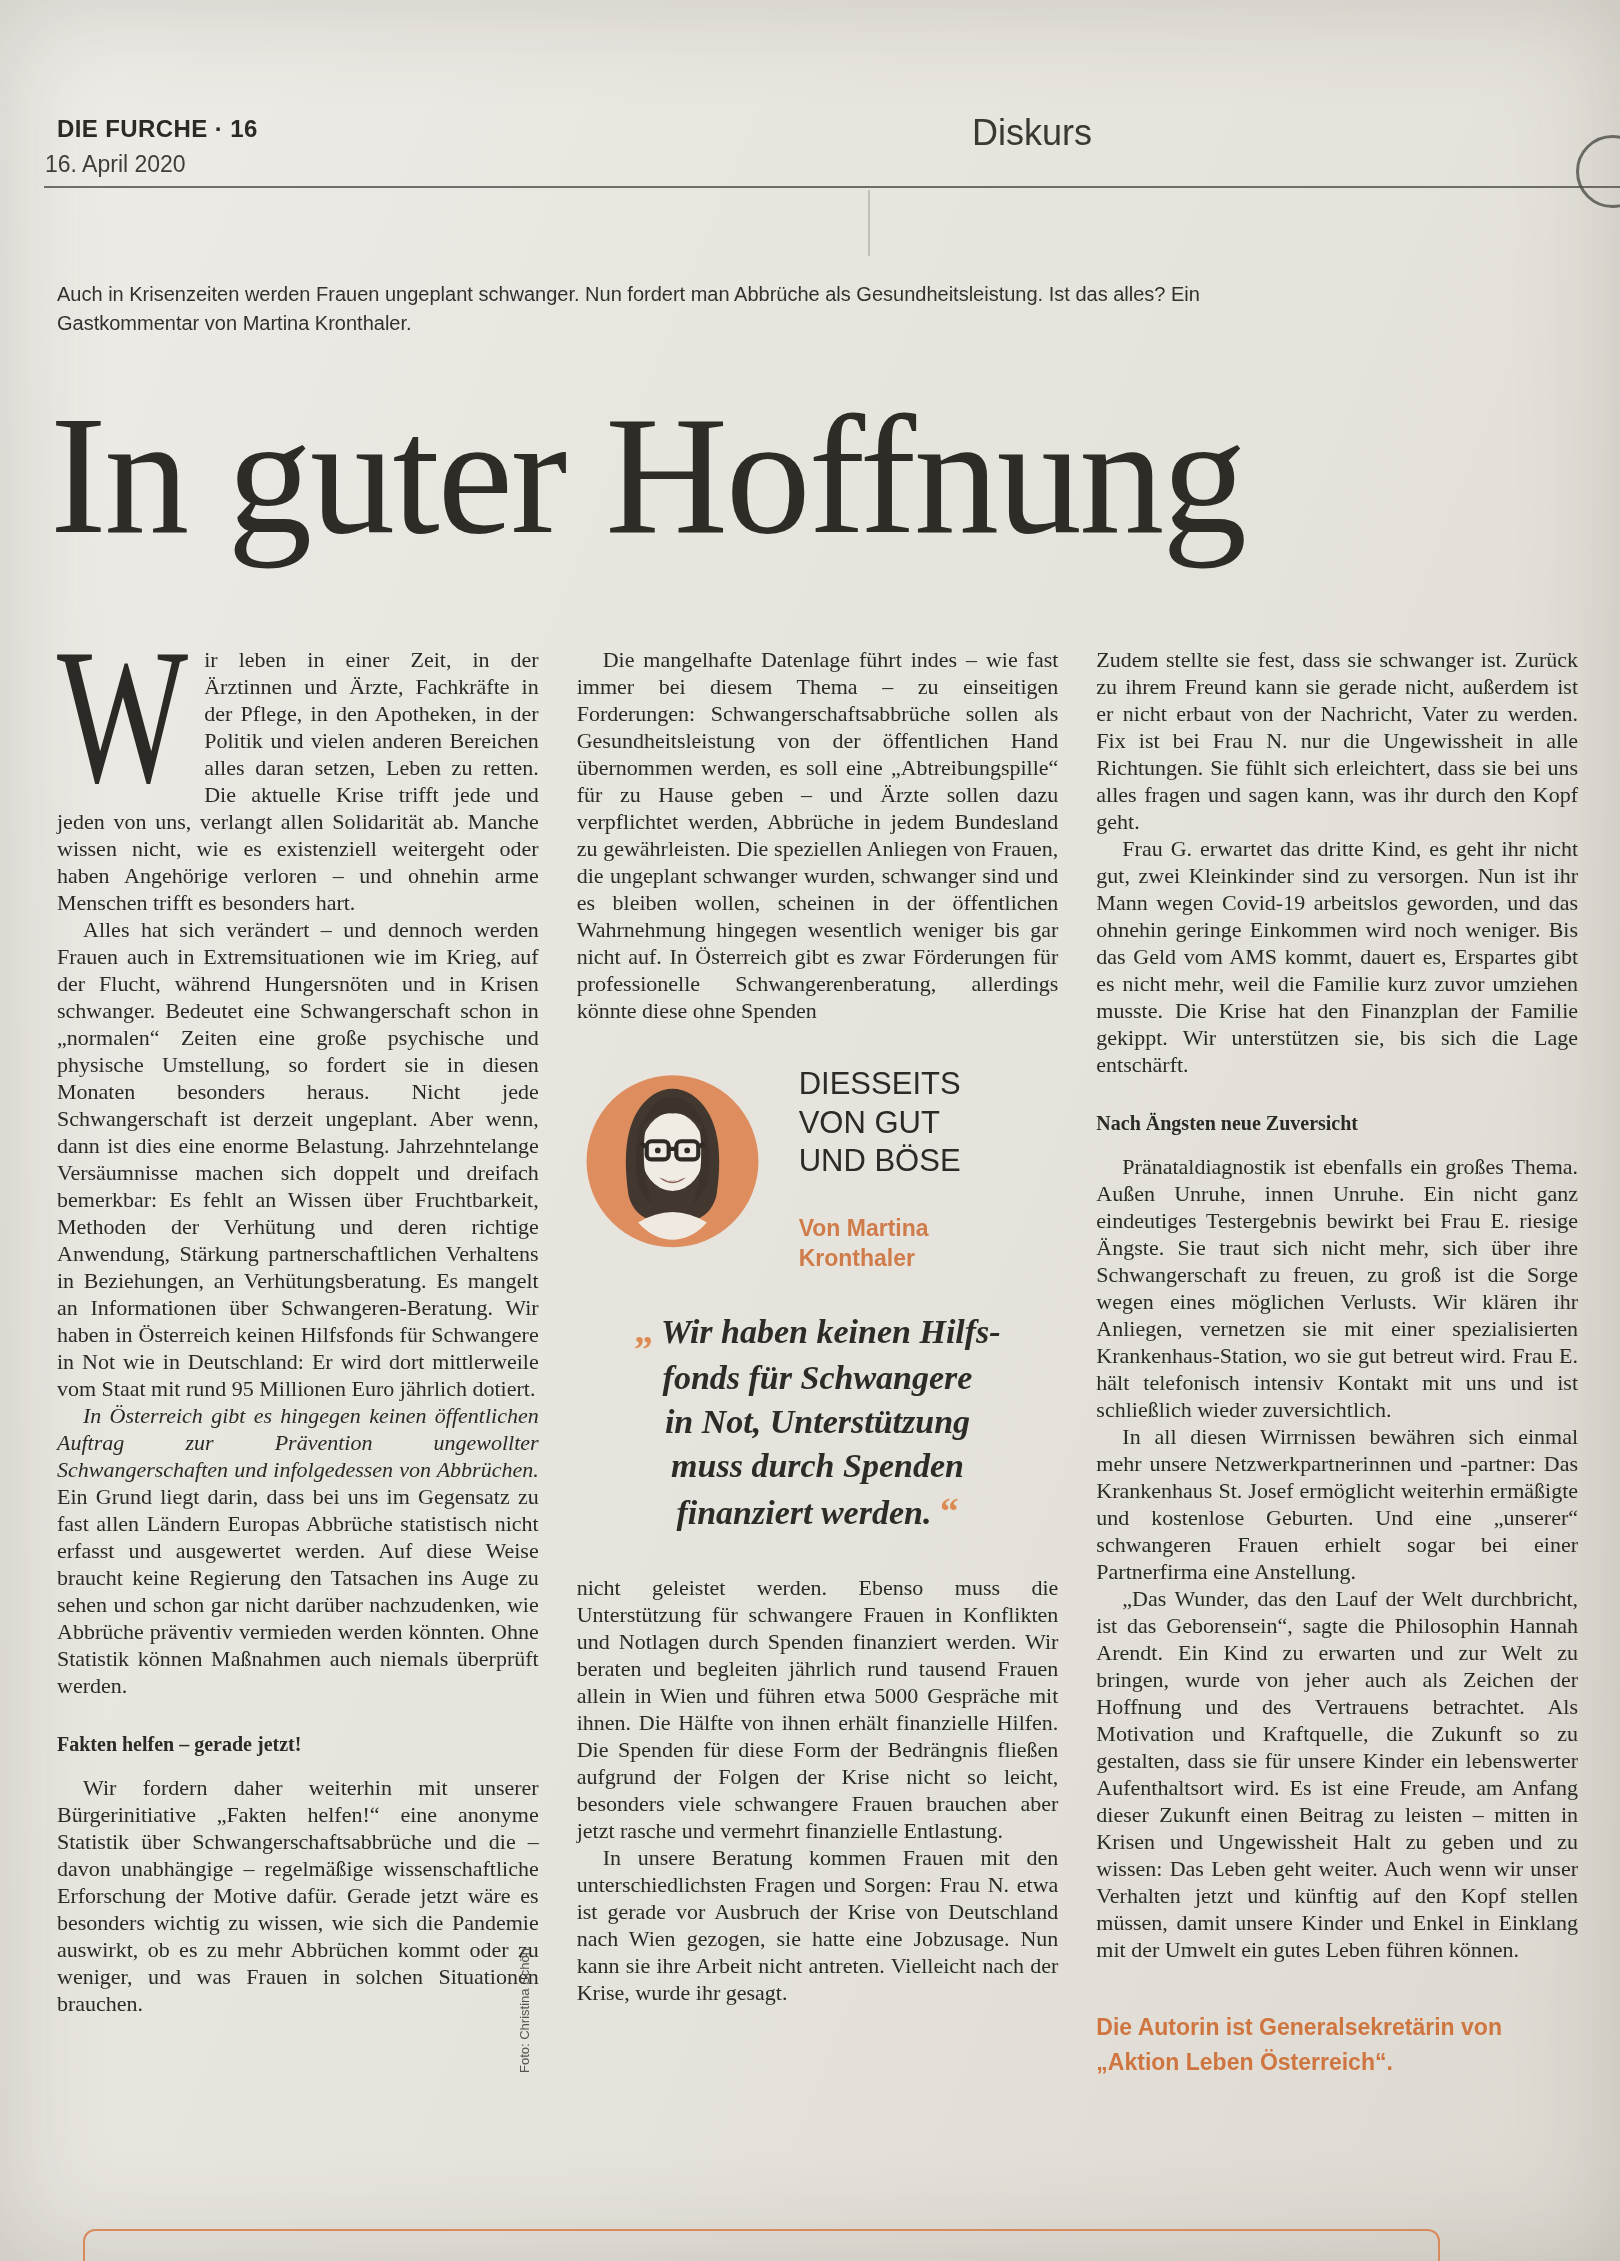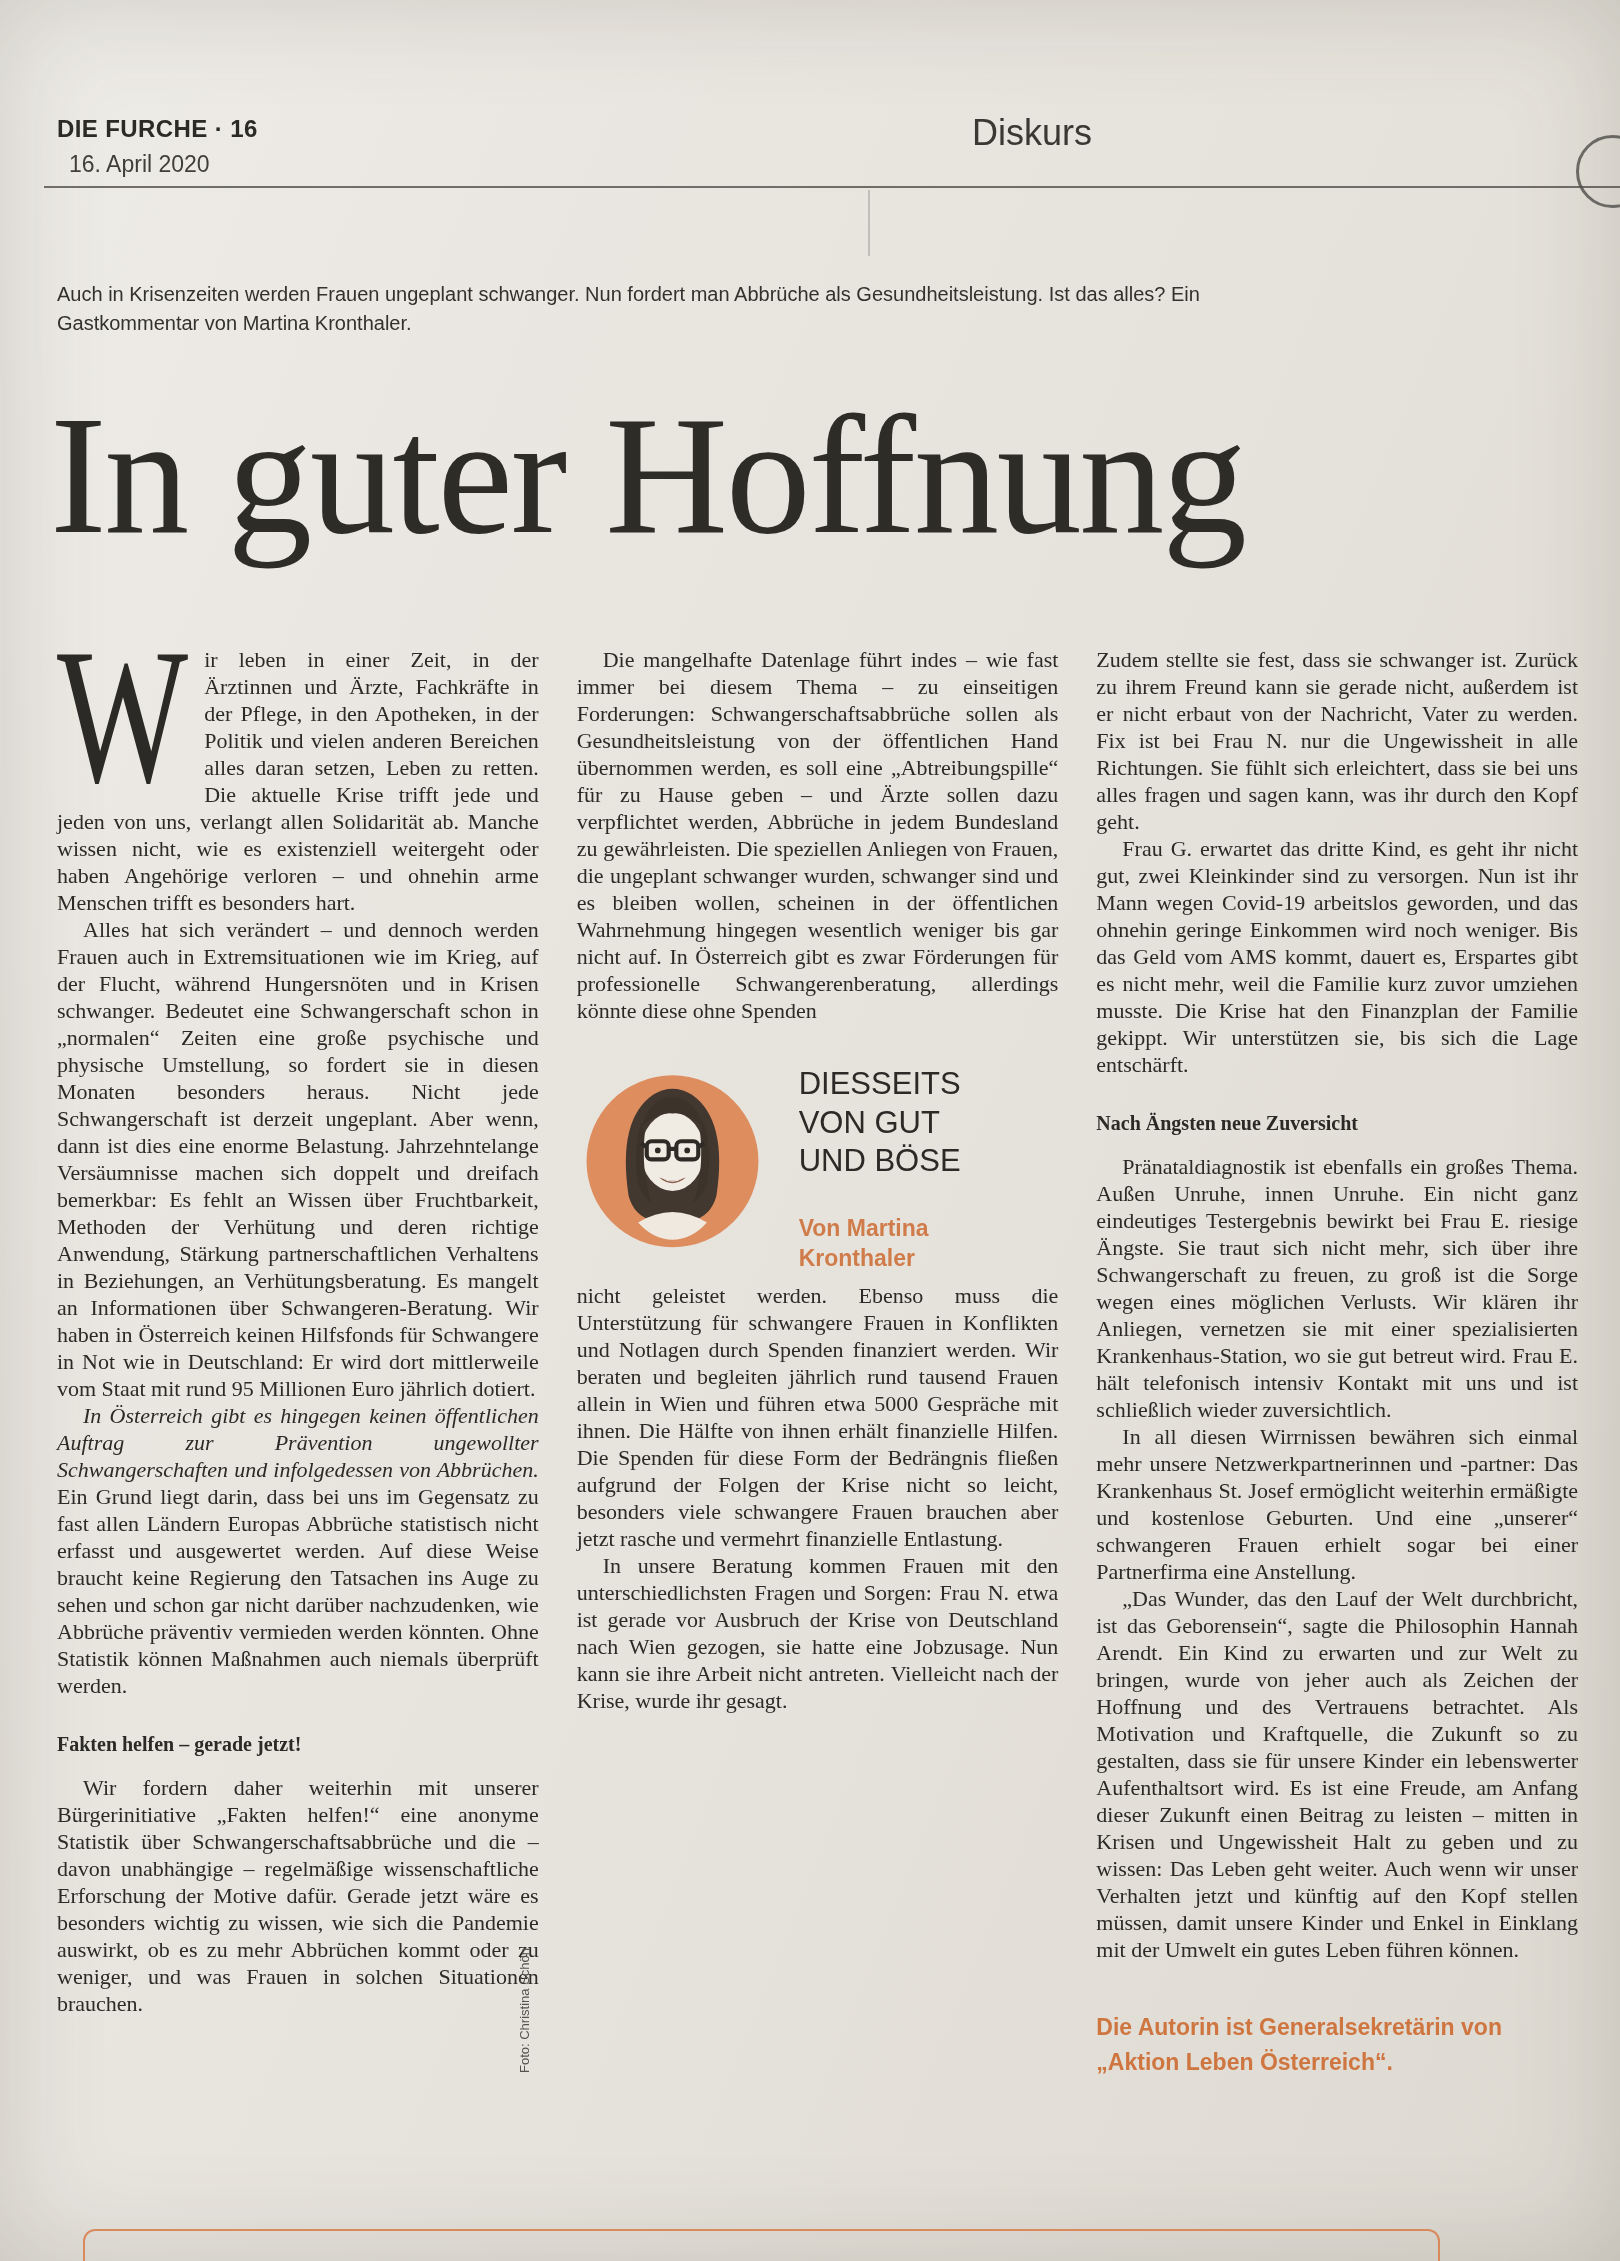--- a/index.html
+++ b/index.html
@@ -5,21 +5,21 @@
   html,body{margin:0;padding:0;background:#c9c7c1;}
   .page{
     position:relative;width:1621px;height:2261px;overflow:hidden;
     background:linear-gradient(112deg,#eeece7 0%,#e9e6e0 30%,#e5e2db 60%,#ddd9d1 100%);
     box-shadow:inset 0 0 107px rgba(80,74,62,.20);
     font-family:"Liberation Serif",serif;color:#2b2a26;
   }
   
   .brand{position:absolute;left:57px;top:115px;font-family:"Liberation Sans",sans-serif;
     font-weight:700;font-size:24px;letter-spacing:0.4px;color:#2b2a26;}
-  .date{position:absolute;left:69px;top:151px;font-family:"Liberation Sans",sans-serif;
+  .date{position:absolute;left:45px;top:151px;font-family:"Liberation Sans",sans-serif;
     font-size:23px;color:#403e3a;}
   .section{position:absolute;left:841px;top:112px;width:382px;text-align:center;
     font-family:"Liberation Sans",sans-serif;font-size:36px;color:#3a3833;}
   .header-rule{position:absolute;left:44px;right:0;top:186px;height:1.5px;background:#5a5852;opacity:.85;}
   .crease{position:absolute;left:868px;top:190px;width:1.5px;height:66px;background:#8a8882;opacity:.4;}
   .edge-circle{position:absolute;right:-27.5px;top:135px;width:67px;height:67px;border-radius:50%;
     border:3.1px solid #4e4c48;opacity:.8;}
   
   .standfirst{position:absolute;left:57px;top:280px;width:1254px;
     font-family:"Liberation Sans",sans-serif;font-size:20px;line-height:1.43;color:#33312d;}
@@ -115,20 +115,29 @@
         </svg>
         <div class="portrait-meta">
           <div class="series-label">DIESSEITS
 VON GUT
 UND BÖSE</div>
           <div class="byline">Von Martina
 Kronthaler</div>
         </div>
       </div>
 
+      <div class="pullquote">
+        <span class="qmark">„</span>
+        <span class="qtext">Wir haben keinen Hilfs-
+fonds für Schwangere
+in Not, Unterstützung
+muss durch Spenden
+finanziert werden.</span>
+        <span class="qmark">“</span>
+      </div>
 
       <p>nicht geleistet werden. Ebenso muss die Unterstützung für schwangere Frauen in Konflikten und Notlagen durch Spenden finanziert werden. Wir beraten und begleiten jährlich rund tausend Frauen allein in Wien und führen etwa 5000 Gespräche mit ihnen. Die Hälfte von ihnen erhält finanzielle Hilfen. Die Spenden für diese Form der Bedrängnis fließen aufgrund der Folgen der Krise nicht so leicht, besonders viele schwangere Frauen brauchen aber jetzt rasche und vermehrt finanzielle Entlastung.</p>
       <p class="ind">In unsere Beratung kommen Frauen mit den unterschiedlichsten Fragen und Sorgen: Frau N. etwa ist gerade vor Ausbruch der Krise von Deutschland nach Wien gezogen, sie hatte eine Jobzusage. Nun kann sie ihre Arbeit nicht antreten. Vielleicht nach der Krise, wurde ihr gesagt.</p>
     </div>
 
     <div class="col">
       <p>Zudem stellte sie fest, dass sie schwanger ist. Zurück zu ihrem Freund kann sie gerade nicht, außerdem ist er nicht erbaut von der Nachricht, Vater zu werden. Fix ist bei Frau N. nur die Ungewissheit in alle Richtungen. Sie fühlt sich erleichtert, dass sie bei uns alles fragen und sagen kann, was ihr durch den Kopf geht.</p>
       <p class="ind">Frau G. erwartet das dritte Kind, es geht ihr nicht gut, zwei Kleinkinder sind zu versorgen. Nun ist ihr Mann wegen Covid-19 arbeitslos geworden, und das ohnehin geringe Einkommen wird noch weniger. Bis das Geld vom AMS kommt, dauert es, Erspartes gibt es nicht mehr, weil die Familie kurz zuvor umziehen musste. Die Krise hat den Finanzplan der Familie gekippt. Wir unterstützen sie, bis sich die Lage entschärft.</p>
       <h2 class="subhead">Nach Ängsten neue Zuversicht</h2>
       <p class="ind">Pränataldiagnostik ist ebenfalls ein großes Thema. Außen Unruhe, innen Unruhe. Ein nicht ganz eindeutiges Testergebnis bewirkt bei Frau E. riesige Ängste. Sie traut sich nicht mehr, sich über ihre Schwangerschaft zu freuen, zu groß ist die Sorge wegen eines möglichen Verlusts. Wir klären ihr Anliegen, vernetzen sie mit einer spezialisierten Krankenhaus-Station, wo sie gut betreut wird. Frau E. hält telefonisch intensiv Kontakt mit uns und ist schließlich wieder zuversichtlich.</p>

